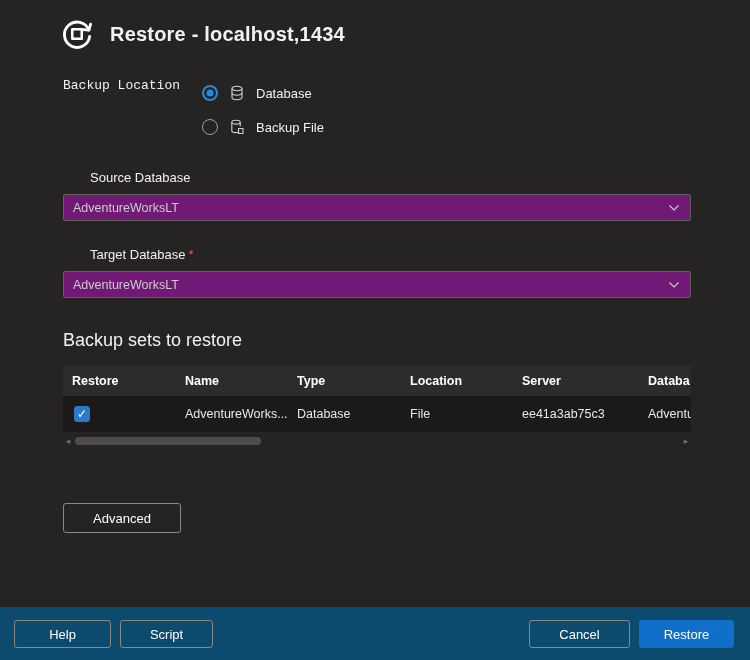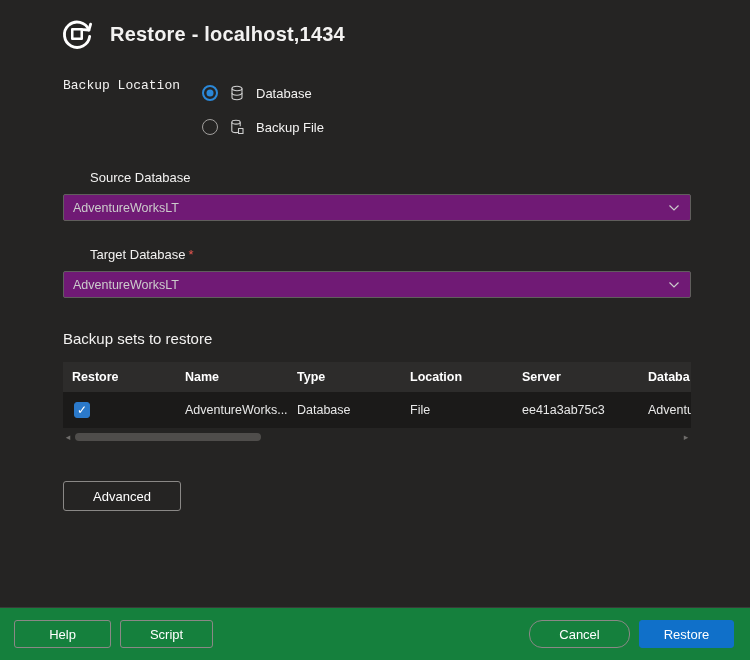--- a/index.html
+++ b/index.html
@@ -39,21 +39,21 @@
   .req { color:#e8564f; margin-left:3px; }
   .dropdown {
     height:27px; width:628px;
     background:#701a75; border:1px solid #605e5c; border-radius:2px;
     display:flex; align-items:center; justify-content:space-between;
     padding:0 10px 0 9px; cursor:pointer;
   }
   .dropdown .value { font-size:12.5px; color:#cccccc; }
 
   
-  .section-label { margin-top:32px; font-size:15px; color:#f3f2f1; }
+  .section-label { margin-top:32px; font-size:18px; color:#f3f2f1; }
   .grid { margin-top:15px; width:628px; overflow:hidden; }
   .grid table { border-collapse:collapse; table-layout:fixed; width:680px; }
   .grid th, .grid td { text-align:left; padding:0 0 0 9px; overflow:hidden; white-space:nowrap; font-size:12.5px; }
   .grid th { background:#2d2c2b; height:30px; font-weight:700; color:#ffffff; }
   .grid td { background:#1b1a19; height:36px; color:#e8e8e8; }
   .col-restore { width:113px; } .col-name { width:112px; } .col-type { width:113px; }
   .col-component { width:112px; } .col-server { width:126px; } .col-database { width:104px; }
   .checkbox {
     width:16px; height:16px; margin-left:2px; background:#2b79ca; border:1px solid #2b79ca;
     border-radius:3px; display:flex; align-items:center; justify-content:center;
@@ -66,33 +66,33 @@
   .scroll-track { flex:1; height:8px; position:relative; margin:0 2px; }
   .scroll-thumb { position:absolute; left:0; top:0; height:8px; width:186px; background:#4f4d4b; border-radius:4px; cursor:pointer; }
 
   
   .btn {
     font-family:"Liberation Sans", sans-serif;
     background:transparent; border:1px solid #8a8886; border-radius:3px;
     color:#ffffff; font-size:13px; cursor:pointer;
     display:inline-flex; align-items:center; justify-content:center;
   }
-  .advanced-btn { margin-top:38px; width:118px; height:30px; }
+  .advanced-btn { margin-top:56px; width:118px; height:30px; }
 
   
   .footer {
     position:absolute; left:0; right:0; bottom:0; height:53px;
-    border-top:1px solid #3b3a39; background:#15803d;
+    border-top:1px solid #3b3a39; background:#0c4a6e;
     display:flex; align-items:center; justify-content:space-between;
     padding:0 16px 0 14px;
   }
   .footer-group { display:flex; gap:9px; }
   .footer .btn { height:28px; }
   .help-btn { width:97px; } .script-btn { width:93px; }
-  .cancel-btn { width:101px;border-radius:13px; }
+  .cancel-btn { width:101px; }
   .restore-btn { width:95px; background:#1070c9; border-color:#1070c9; color:#ffffff; font-weight:400; }
 
   svg { display:block; }
 </style>
 </head>
 <body>
 
 <div class="dialog">
 
   <div class="header">

